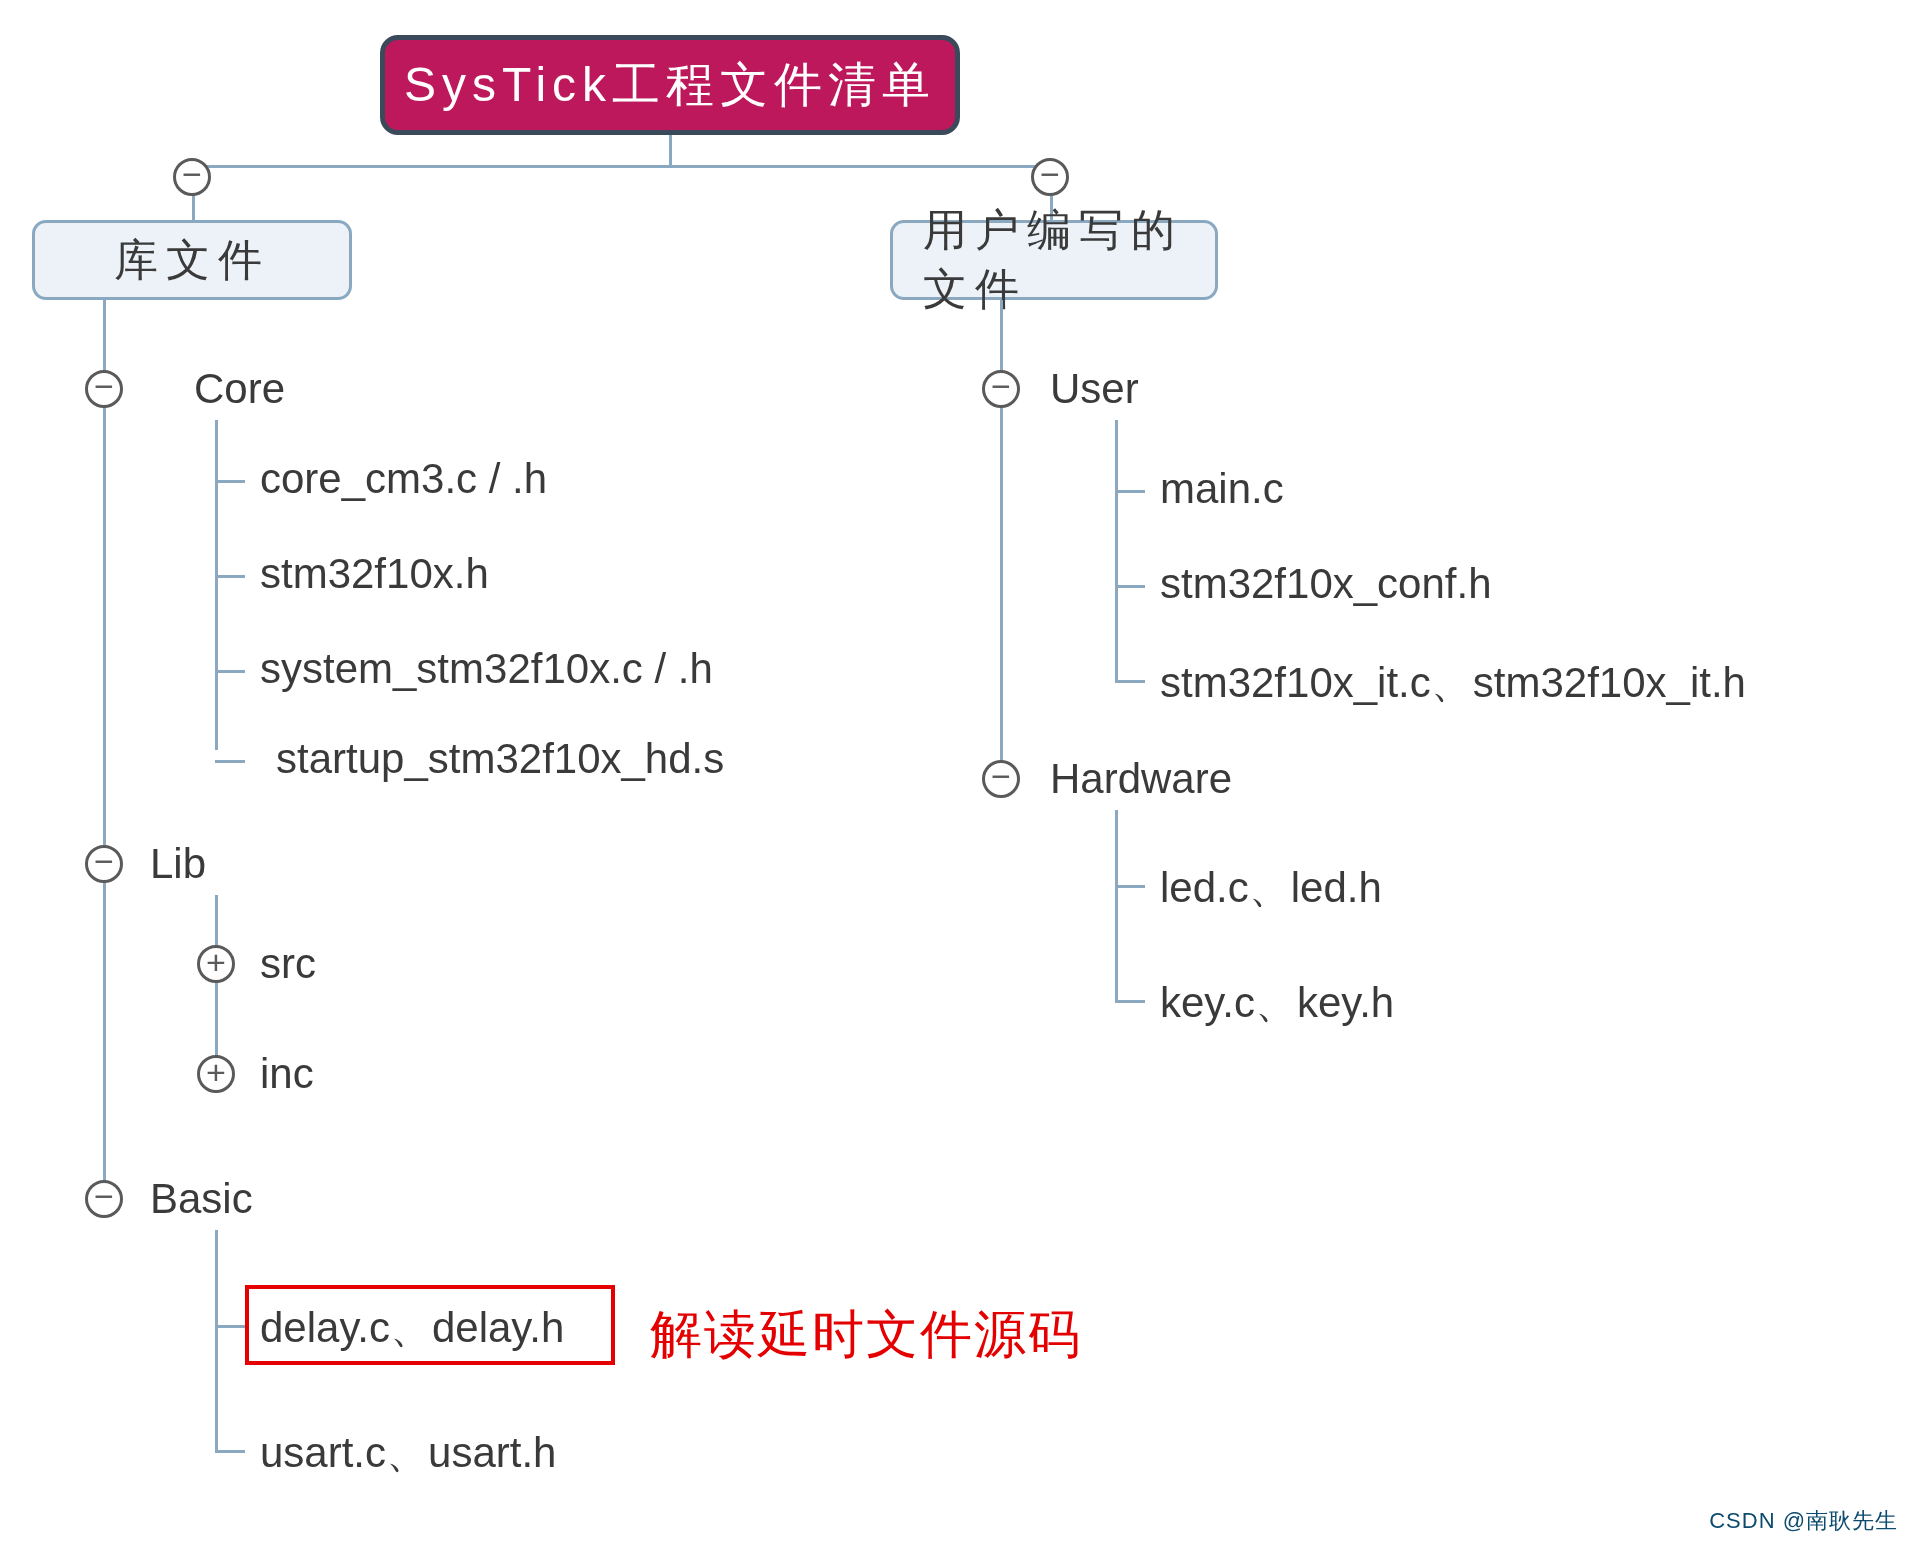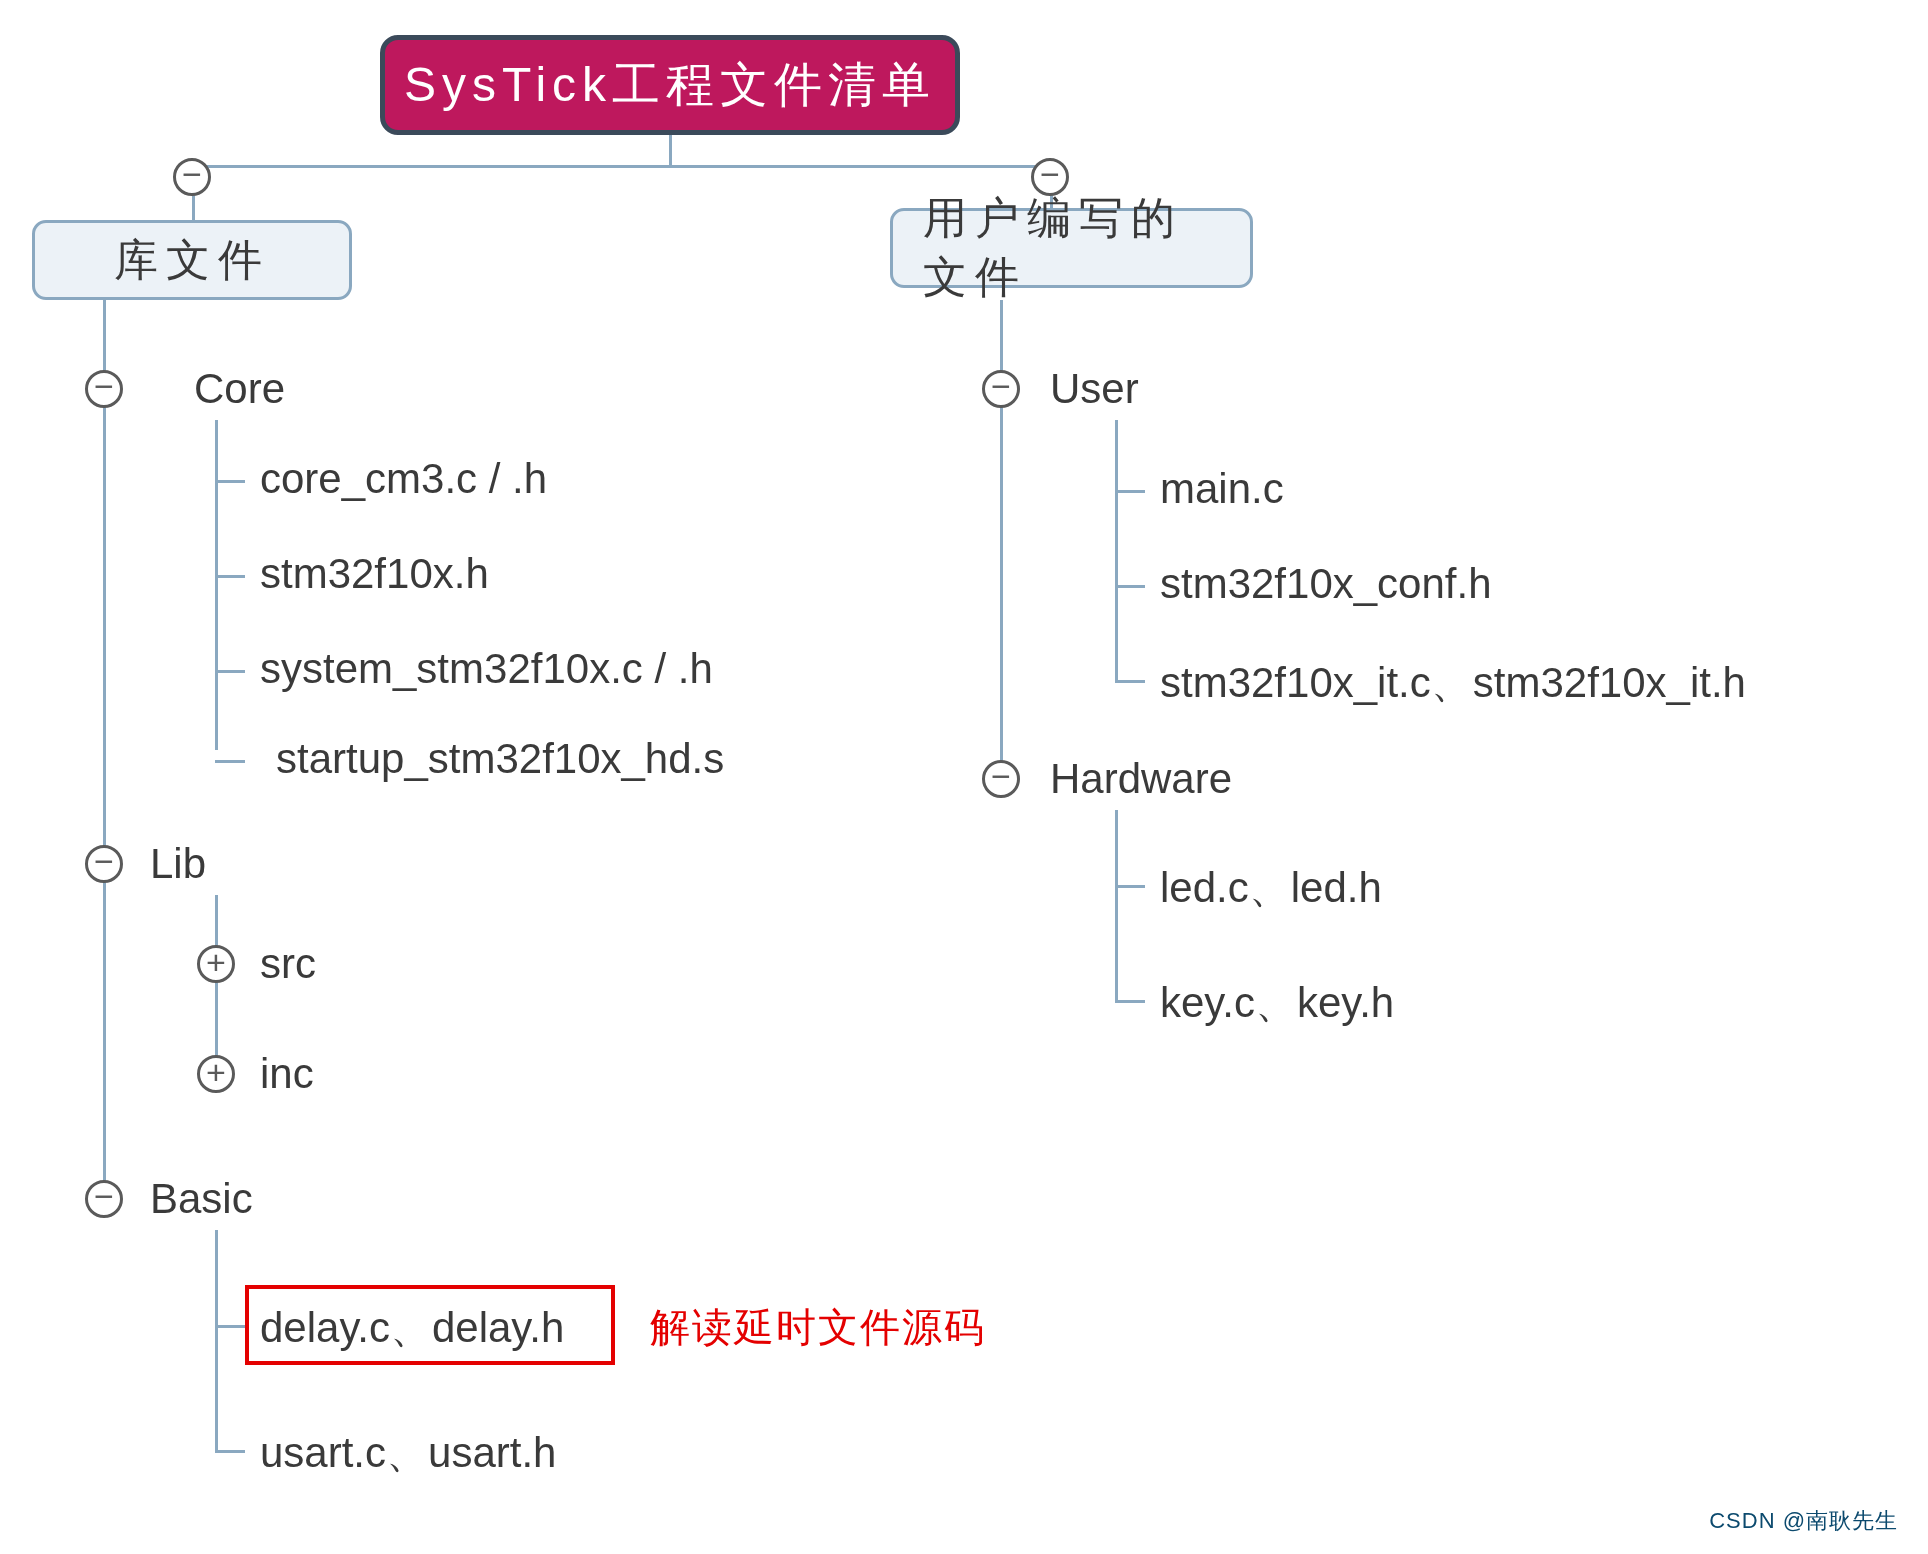--- a/index.html
+++ b/index.html
@@ -82,21 +82,21 @@
     white-space: nowrap;
   }
   .highlight-box {
     position: absolute;
     border: 4px solid #e40000;
     background: transparent;
   }
   .annotation {
     position: absolute;
     color: #e40000;
-    font-size: 40px;
+    font-size: 52px;
     white-space: nowrap;
     letter-spacing: 2px;
   }
   .watermark {
     position: absolute;
     right: 30px;
     bottom: 18px;
     font-size: 22px;
     color: #0c4a6e;
     letter-spacing: 1px;
@@ -109,21 +109,21 @@
 
 <div class="vline" style="left:669px; top:135px; height:30px;"></div>
 <div class="hline" style="left:192px; top:165px; width:860px;"></div>
 <div class="vline" style="left:192px; top:165px; height:55px;"></div>
 <div class="vline" style="left:1050px; top:165px; height:55px;"></div>
 
 <div class="toggle" style="left:173px; top:158px;"></div>
 <div class="branch-box" style="left:32px; top:220px; width:320px; height:80px;">库文件</div>
 
 <div class="toggle" style="left:1031px; top:158px;"></div>
-<div class="branch-box" style="left:890px; top:208px; width:363px; height:80px;font-family:Liberation Mono, monospace;">用户编写的文件</div>
+<div class="branch-box" style="left:890px; top:220px; width:328px; height:80px;font-family:Liberation Mono, monospace;">用户编写的文件</div>
 
 <div class="vline" style="left:103px; top:300px; height:900px;"></div>
 
 <div class="toggle" style="left:85px; top:370px;"></div>
 <div class="node-label" style="left:150px; top:365px;margin-left:44px;">Core</div>
 <div class="vline" style="left:215px; top:420px; height:330px;"></div>
 <div class="hline" style="left:215px; top:480px; width:30px;"></div>
 <div class="node-label" style="left:260px; top:455px;">core_cm3.c / .h</div>
 <div class="hline" style="left:215px; top:575px; width:30px;"></div>
 <div class="node-label" style="left:260px; top:550px;">stm32f10x.h</div>

